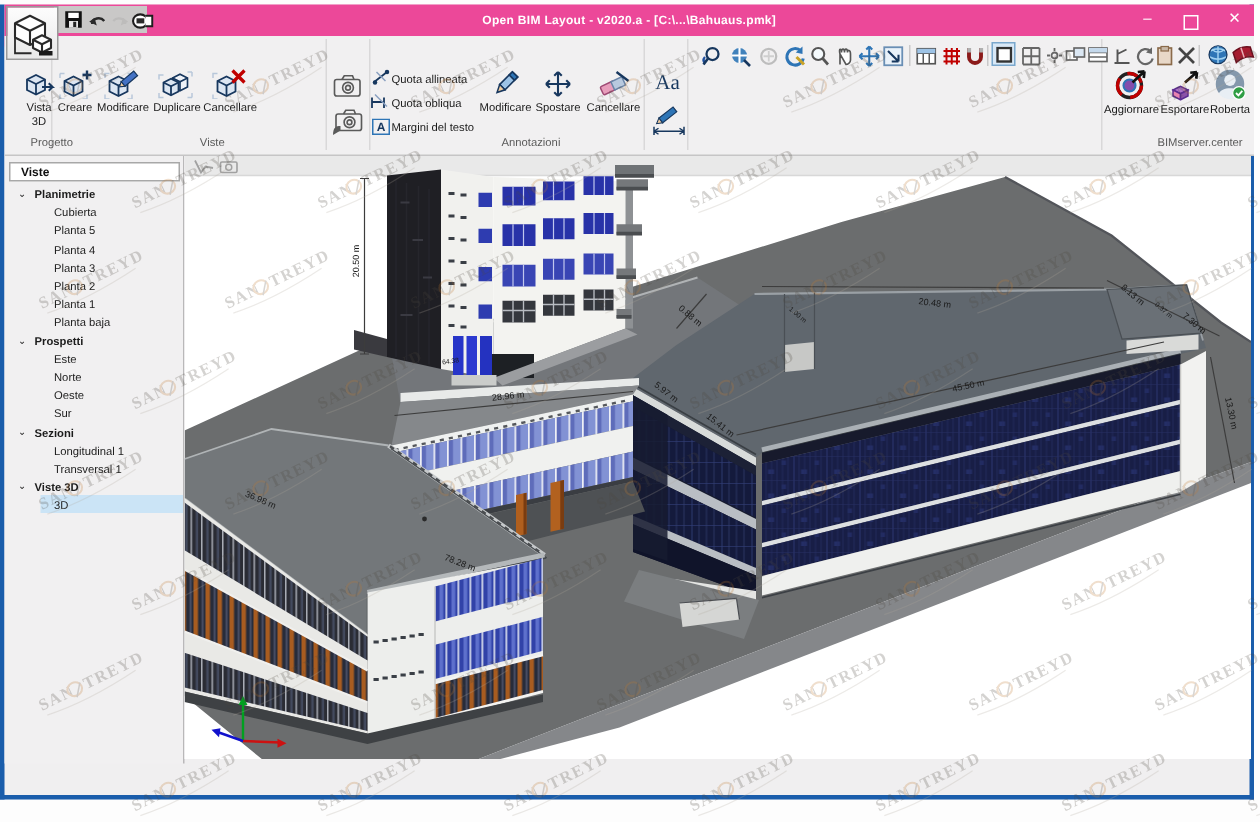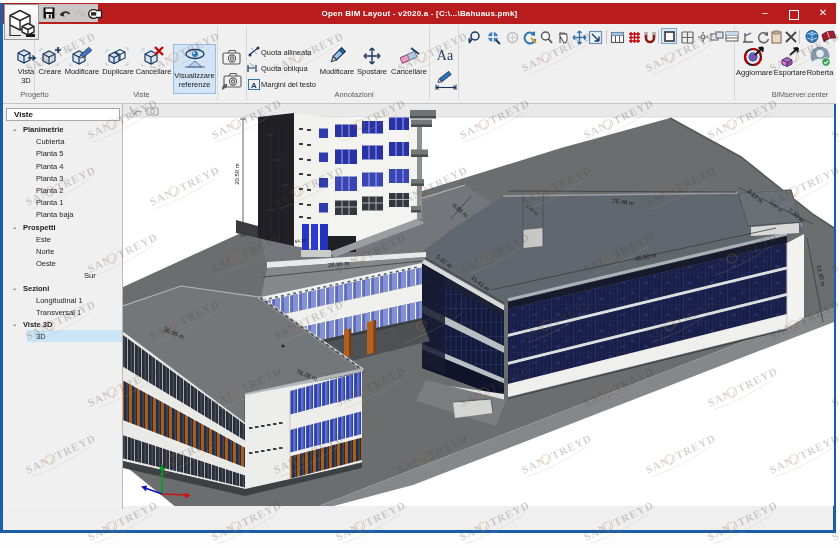--- a/index.html
+++ b/index.html
@@ -1,18 +1,18 @@
 <!DOCTYPE html>
 <html><head><meta charset="utf-8">
 <style>
 html,body{margin:0;padding:0;}
 body{width:840px;height:548px;background:#fdfdfd;font-family:"Liberation Sans",sans-serif;position:relative;overflow:hidden;}
 .abs{position:absolute;}
 #win{position:absolute;left:0px;top:3px;width:836px;height:530px;background:#f0eff0;border-left:3px solid #1a5dab;border-right:3px solid #1a5dab;border-bottom:3px solid #1a5dab;box-sizing:border-box;}
-#titlebar{position:absolute;left:0;top:0;width:833px;height:28px;background:#b91c1c;}
+#titlebar{position:absolute;left:0;top:0;width:833px;height:28px;background:#ec4899;}
 #titletext{position:absolute;left:0;top:6px;width:833px;text-align:center;color:#fff;font-size:8px;font-weight:bold;letter-spacing:.2px;}
 .winbtn{position:absolute;top:0px;color:#fff;font-size:10px;width:30px;height:20px;text-align:center;line-height:20px;}
 #appbox{position:absolute;left:1px;top:1px;width:33px;height:34px;z-index:5;background:linear-gradient(#fdfdfd,#e8e8e8);border:1px solid #9a9a9a;}
 #quickbar{position:absolute;left:33px;top:1px;width:62px;height:18px;background:#c9c8c7;}
 #ribbon{position:absolute;left:0;top:21px;width:833px;height:80px;background:#f1f0f1;border-bottom:1px solid #c6c5c6;box-sizing:border-box;}
 .gsep{position:absolute;top:2px;height:74px;width:1px;background:#d9d8d9;}
 .glabel{position:absolute;top:66px;font-size:7.5px;color:#5a5a5a;text-align:center;padding-left:16px;}
 .bigbtn{position:absolute;top:2px;font-size:7.5px;color:#1a1a1a;text-align:center;line-height:8.5px;}
 .bigbtn .ic{display:block;margin:0 auto 2px auto;}
 .selbtn{background:#d2e4f5;border:1px solid #96bede;}
@@ -150,30 +150,20 @@
           </g>
           <g stroke="#b8c7da" stroke-width="1">
             <path d="M1 6 L1 3 L4 3 M1 17 L1 20 L4 20" fill="none"></path>
           </g>
           <g stroke="#c00000" stroke-width="2.2">
             <path d="M14 1 L22 9 M22 1 L14 9" fill="none"></path>
           </g>
         </svg>
       Cancellare
     </div>
-    <div class="bigbtn selbtn" style="left:170px;top:20px;width:41px;height:48px;">
-      <svg class="ic" style="margin-top:3px" width="28" height="22" viewBox="0 0 28 22">
-          <ellipse cx="14" cy="6" rx="9" ry="4.5" fill="none" stroke="#17375e" stroke-width="1.3"></ellipse>
-          <circle cx="14" cy="6" r="3" fill="#2e75b6"></circle>
-          <circle cx="13" cy="5" r="1" fill="#fff"></circle>
-          <path d="M7 19 L14 13 L21 19 Z" fill="#bdd0e8" stroke="#5b7ca6" stroke-width="1"></path>
-          <path d="M4 19 L24 19" stroke="#5b7ca6" stroke-width="1.2"></path>
-        </svg>
-      Visualizzare referenze
-    </div>
     <svg class="abs" style="left:219px;top:25px" width="20" height="17" viewBox="0 0 20 17">
         <g fill="none" stroke="#5a5a5a" stroke-width="1.1">
           <rect x="1" y="4" width="17" height="11" rx="1.5"></rect>
           <path d="M6 4 L7.5 1.5 L13 1.5 L14 4"></path>
           <circle cx="10" cy="9.5" r="3.6"></circle>
           <circle cx="10" cy="9.5" r="1.6"></circle>
         </g>
       </svg>
     <svg class="abs" style="left:218px;top:48px" width="21" height="19" viewBox="0 0 21 19">
         <g fill="none" stroke="#5a5a5a" stroke-width="1.1">
@@ -382,21 +372,21 @@
     <div class="trow" style="left:33px;top:58px;">Planta 4</div>
     <div class="trow" style="left:33px;top:70px;">Planta 3</div>
     <div class="trow" style="left:33px;top:82px;">Planta 2</div>
     <div class="trow" style="left:33px;top:94px;text-align:right;">Planta 1</div>
     <div class="trow" style="left:33px;top:106px;">Planta baja</div>
     <div class="chev" style="left:9px;top:119px;">⌄</div>
       <div class="trow" style="left:20px;top:119px;text-align:center;"><b>Prospetti</b></div>
     <div class="trow" style="left:33px;top:131px;">Este</div>
     <div class="trow" style="left:33px;top:143px;text-align:center;">Norte</div>
     <div class="trow" style="left:33px;top:155px;">Oeste</div>
-    <div class="trow" style="left:33px;top:167px;margin-left:48px;">Sur</div>
+    <div class="trow" style="left:33px;top:167px;">Sur</div>
     <div class="chev" style="left:9px;top:180px;">⌄</div>
       <div class="trow" style="left:20px;top:180px;"><b>Sezioni</b></div>
     <div class="trow" style="left:33px;top:192px;">Longitudinal 1</div>
     <div class="trow" style="left:33px;top:204px;">Transversal 1</div>
     <div class="chev" style="left:9px;top:216px;">⌄</div>
       <div class="trow" style="left:20px;top:216px;"><b>Viste 3D</b></div>
     <div class="trow" style="left:33px;top:228px;">3D</div>
   </div>
   <div id="viewport">
   <svg id="scene" width="711" height="402" viewBox="122 104 711 402">

